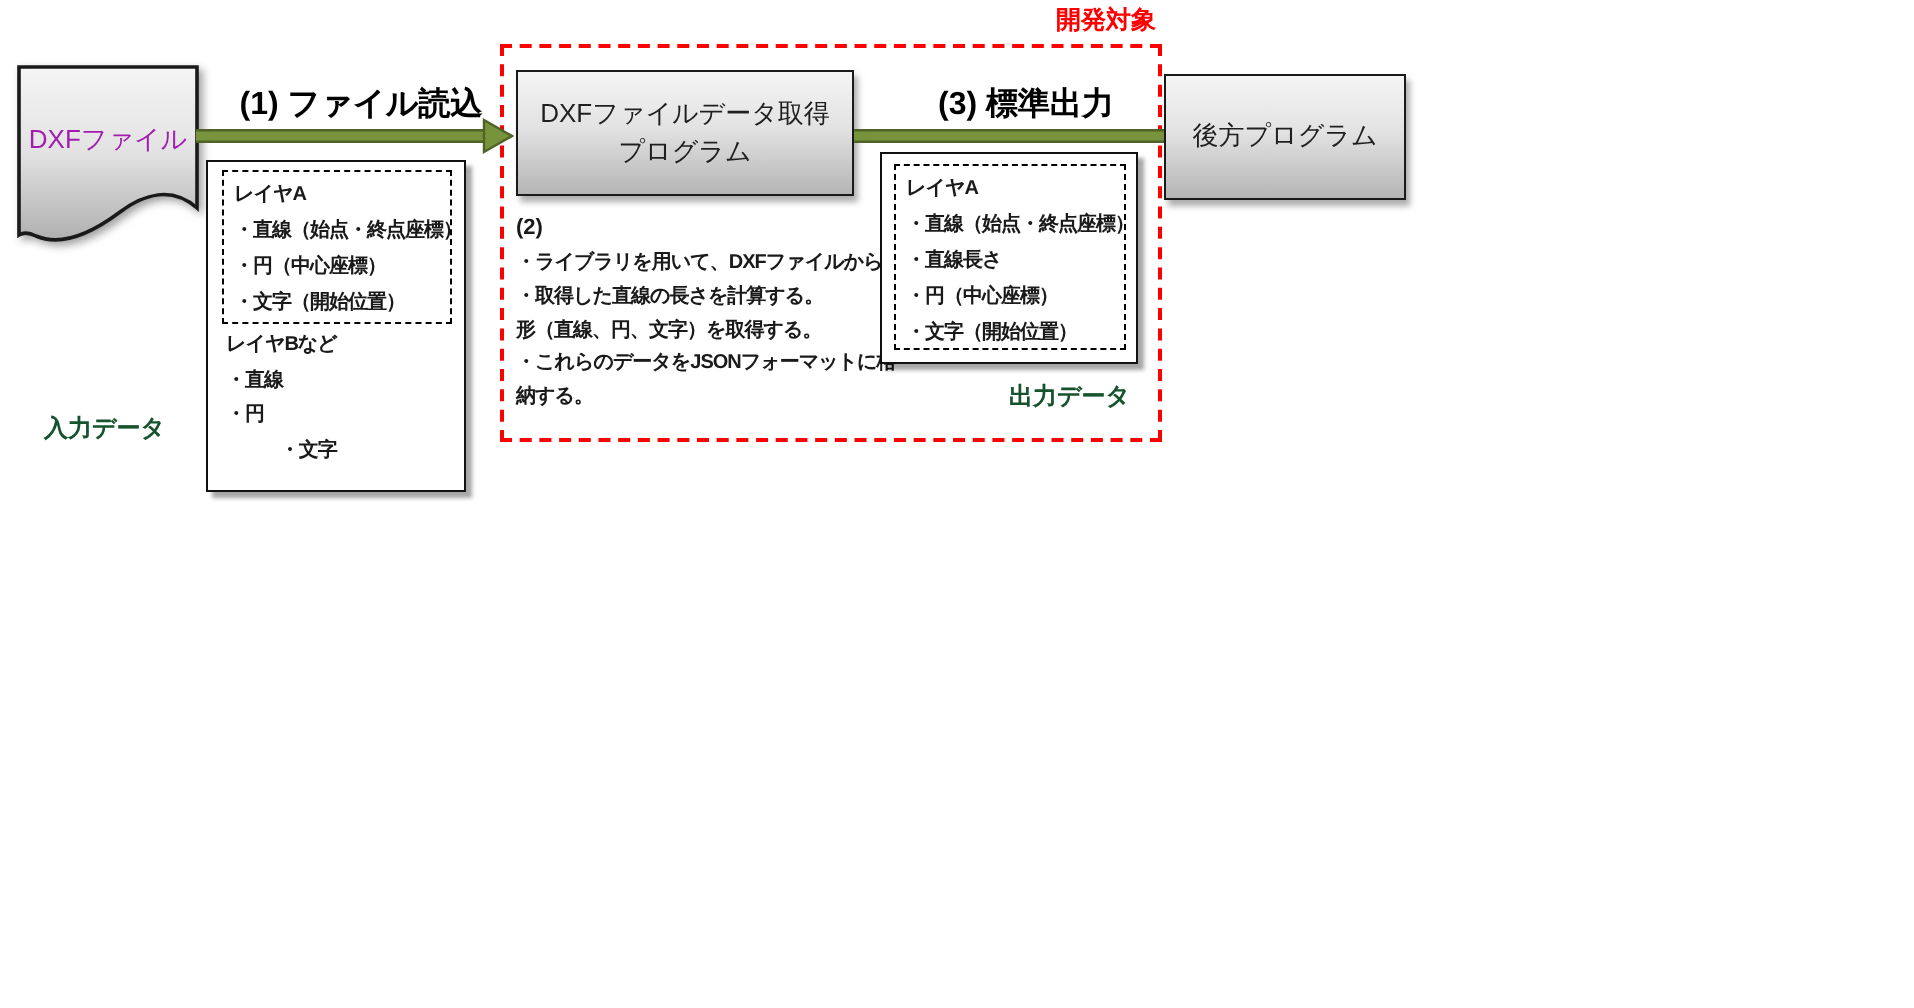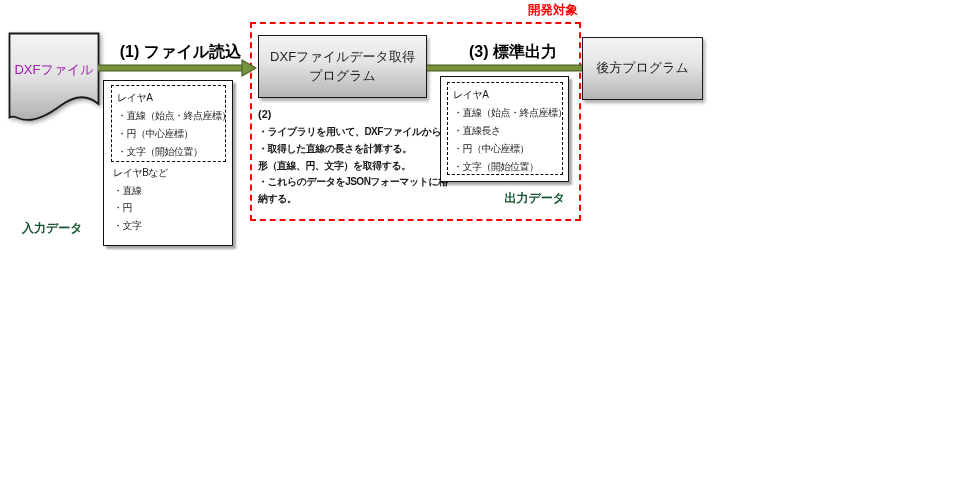--- a/index.html
+++ b/index.html
@@ -28,21 +28,21 @@
     font-size:12.5px;font-weight:bold;color:#FF0000;white-space:nowrap;
   }
   .data-box{
     position:absolute;background:#ffffff;border:1.4px solid #111;
     box-shadow:3px 3px 2px rgba(0,0,0,.35);box-sizing:border-box;
   }
   .dashed-inner{
     position:absolute;border:1px dashed #000;box-sizing:border-box;
     padding:3px 0 0 5px;
   }
-  .small-line{font-size:10px;font-weight:normal;line-height:18px;letter-spacing:-0.5px;white-space:nowrap;}
+  .small-line{font-size:10px;font-weight:bold;line-height:18px;letter-spacing:-0.5px;white-space:nowrap;}
   .caption{position:absolute;font-size:12px;font-weight:bold;color:#14532d;white-space:nowrap;}
   .note{position:absolute;left:258px;top:108px;width:180px;}
   .note-title{font-size:11px;font-weight:bold;margin-bottom:4px;}
   .note-line{font-size:10px;font-weight:bold;line-height:16.8px;letter-spacing:-0.5px;white-space:nowrap;}
   .doc-label{
     position:absolute;left:8px;top:61px;width:92px;text-align:center;
     font-size:13px;color:#a21caf;
   }
   svg{display:block;}
 </style>
@@ -95,24 +95,24 @@
     <div class="dashed-inner" style="left:7px;top:4px;width:115px;height:77px;">
       <div class="small-line">レイヤA</div>
       <div class="small-line">・直線（始点・終点座標）</div>
       <div class="small-line">・円（中心座標）</div>
       <div class="small-line">・文字（開始位置）</div>
     </div>
     <div style="position:absolute;left:9px;top:83px;">
       <div class="small-line" style="line-height:17.5px;">レイヤBなど</div>
       <div class="small-line" style="line-height:17.5px;">・直線</div>
       <div class="small-line" style="line-height:17.5px;">・円</div>
-      <div class="small-line" style="line-height:17.5px;">・文字</div>
+      <div class="small-line" style="line-height:17.5px;text-align:right;">・文字</div>
     </div>
   </div>
-  <div class="caption" style="left:22px;top:220px;">入力データ</div>
+  <div class="caption" style="left:22px;top:206px;">入力データ</div>
 
   <div class="note">
     <div class="note-title">(2)</div>
     <div class="note-line">・ライブラリを用いて、DXFファイルから図</div>
     <div class="note-line">・取得した直線の長さを計算する。</div>
     <div class="note-line">形（直線、円、文字）を取得する。</div>
     <div class="note-line">・これらのデータをJSONフォーマットに格</div>
     <div class="note-line">納する。</div>
   </div>
 

